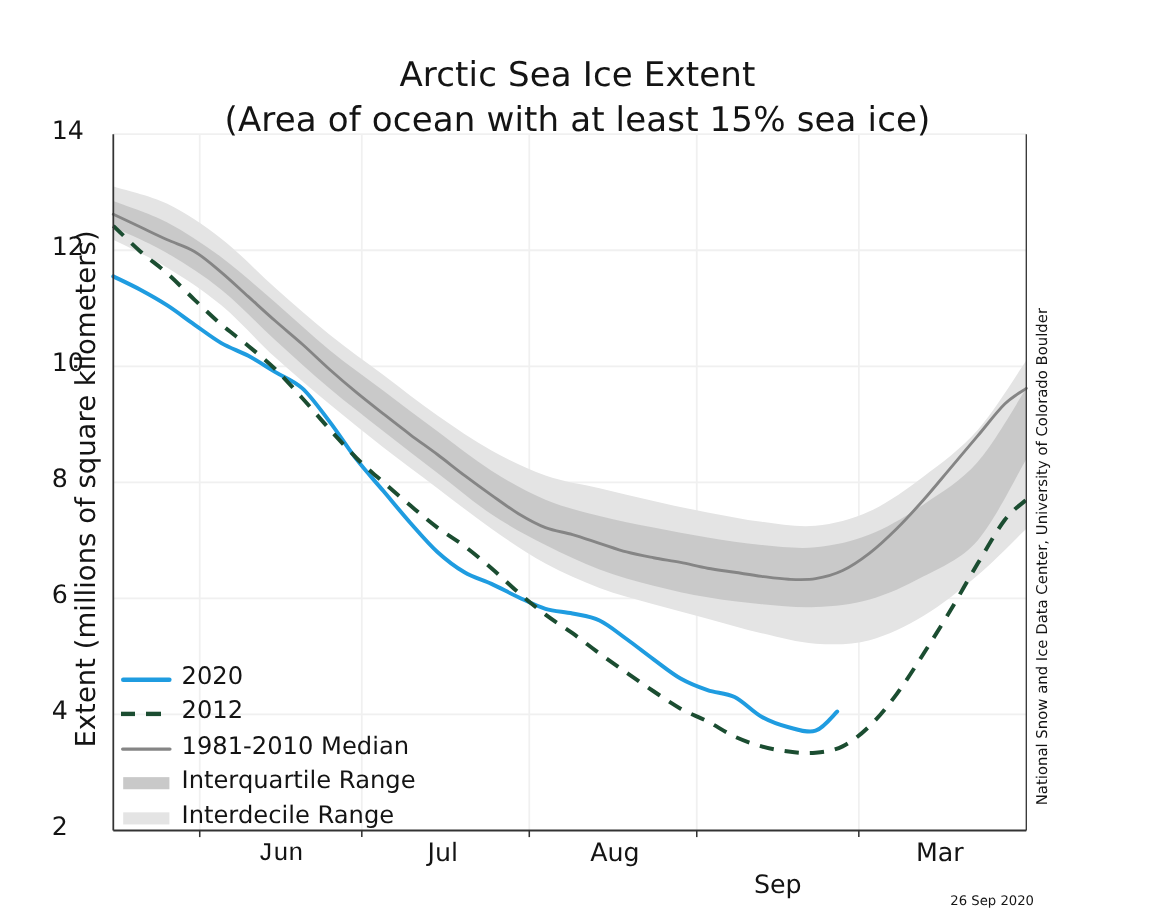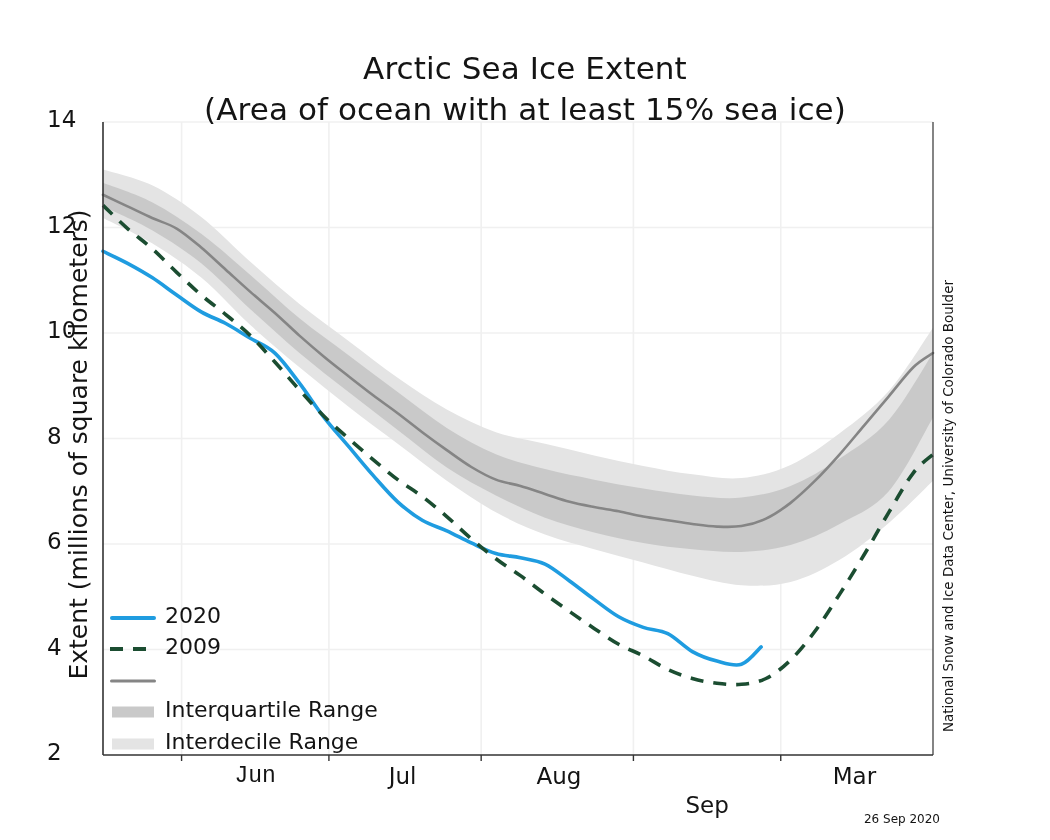--- a/index.html
+++ b/index.html
@@ -186,26 +186,27 @@
       <div class="legend-row">
         <span class="legend-swatch">
           <span class="sw-line" style="height: 4px; background: rgb(31, 156, 224); border-radius: 2px;"></span>
         </span>
         <span class="legend-label">2020</span>
       </div>
       <div class="legend-row">
         <span class="legend-swatch">
           <span class="sw-line" style="height: 4px; background: repeating-linear-gradient(to right, rgb(27, 77, 49) 0px, rgb(27, 77, 49) 13px, transparent 13px, transparent 23px);"></span>
         </span>
-        <span class="legend-label">2009</span>
+        <span class="legend-label">2012</span>
       </div>
       <div class="legend-row">
         <span class="legend-swatch">
           <span class="sw-line" style="height: 3px; background: rgb(133, 133, 133); border-radius: 2px;"></span>
         </span>
+        <span class="legend-label">1981-2010 Median</span>
       </div>
       <div class="legend-row">
         <span class="legend-swatch">
           <span class="sw-band" style="background: rgb(201, 201, 201);"></span>
         </span>
         <span class="legend-label">Interquartile Range</span>
       </div>
       <div class="legend-row">
         <span class="legend-swatch">
           <span class="sw-band" style="background: rgb(228, 228, 228);"></span>

